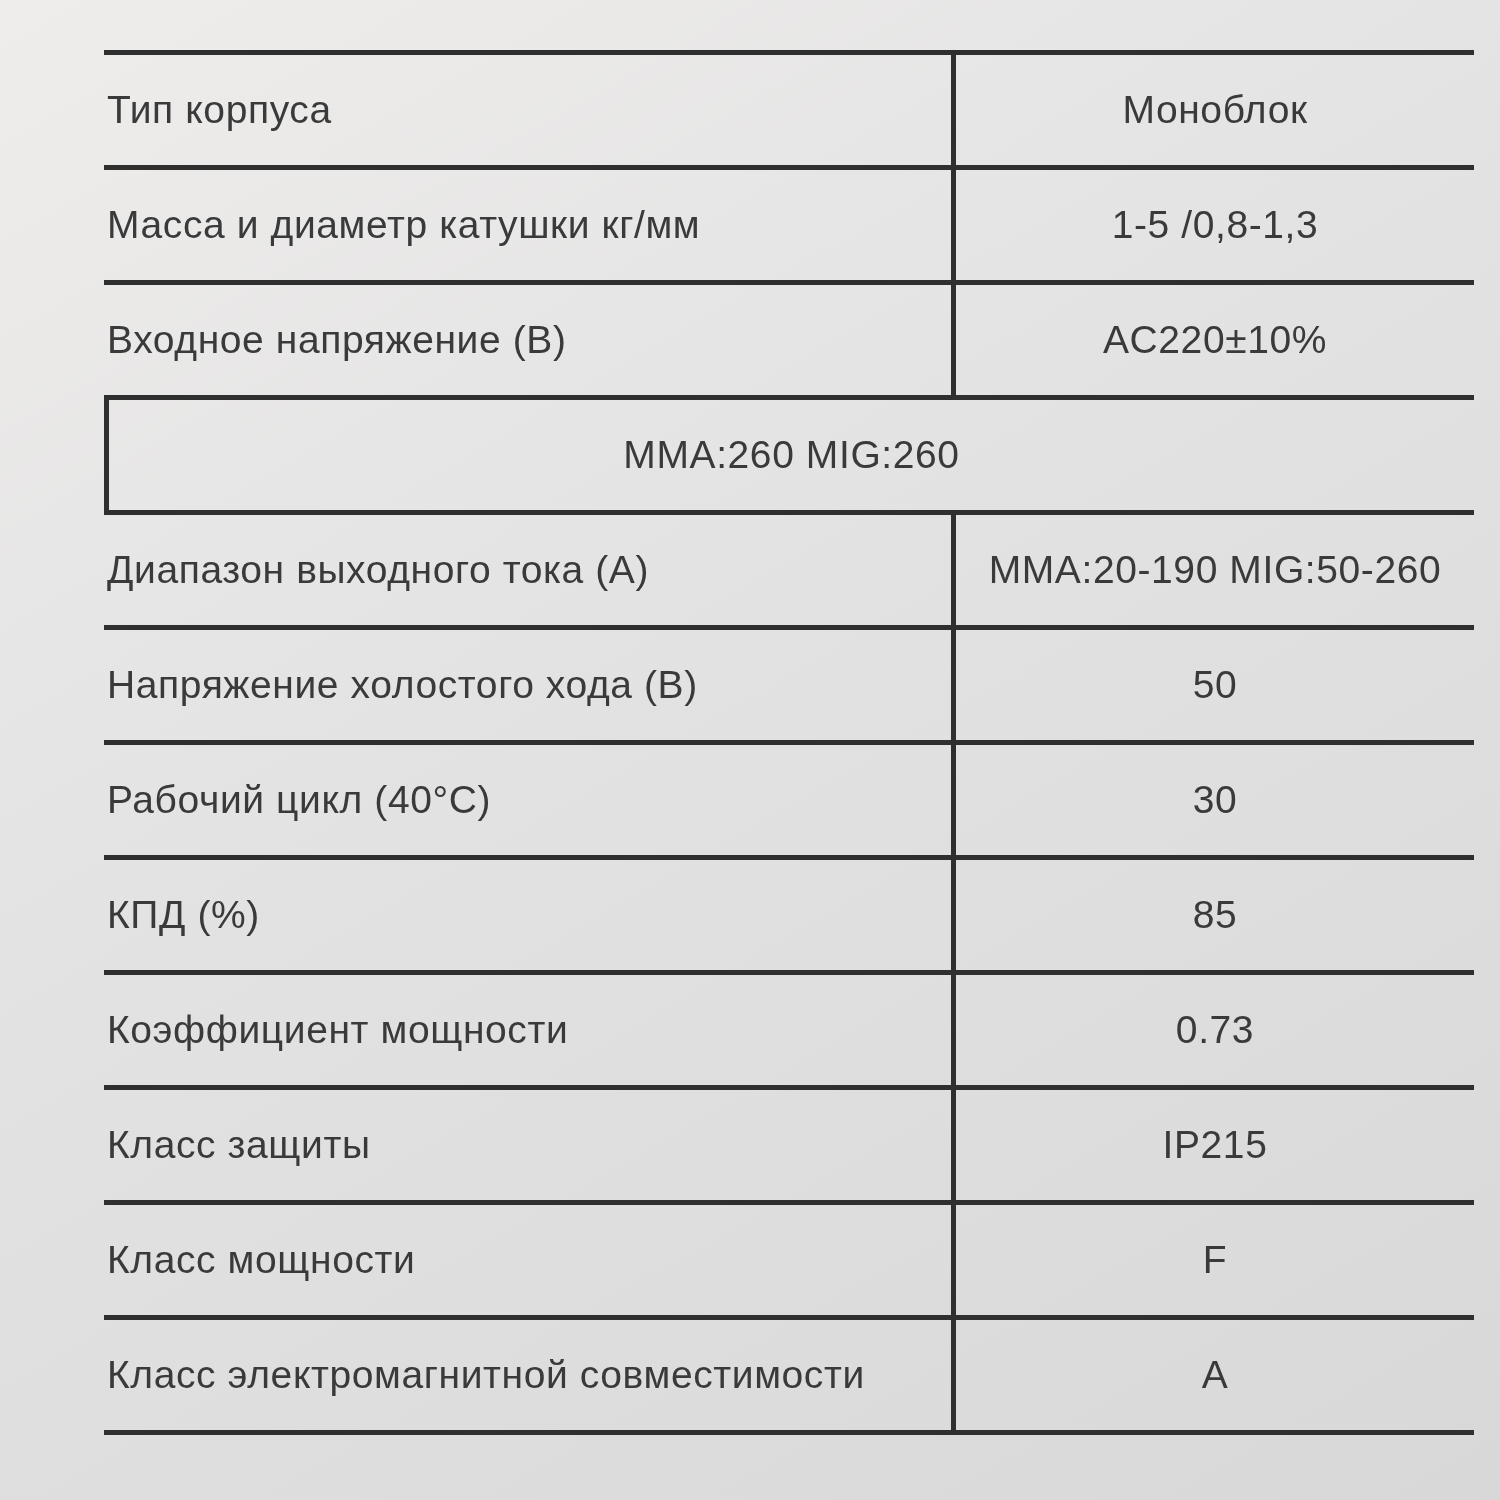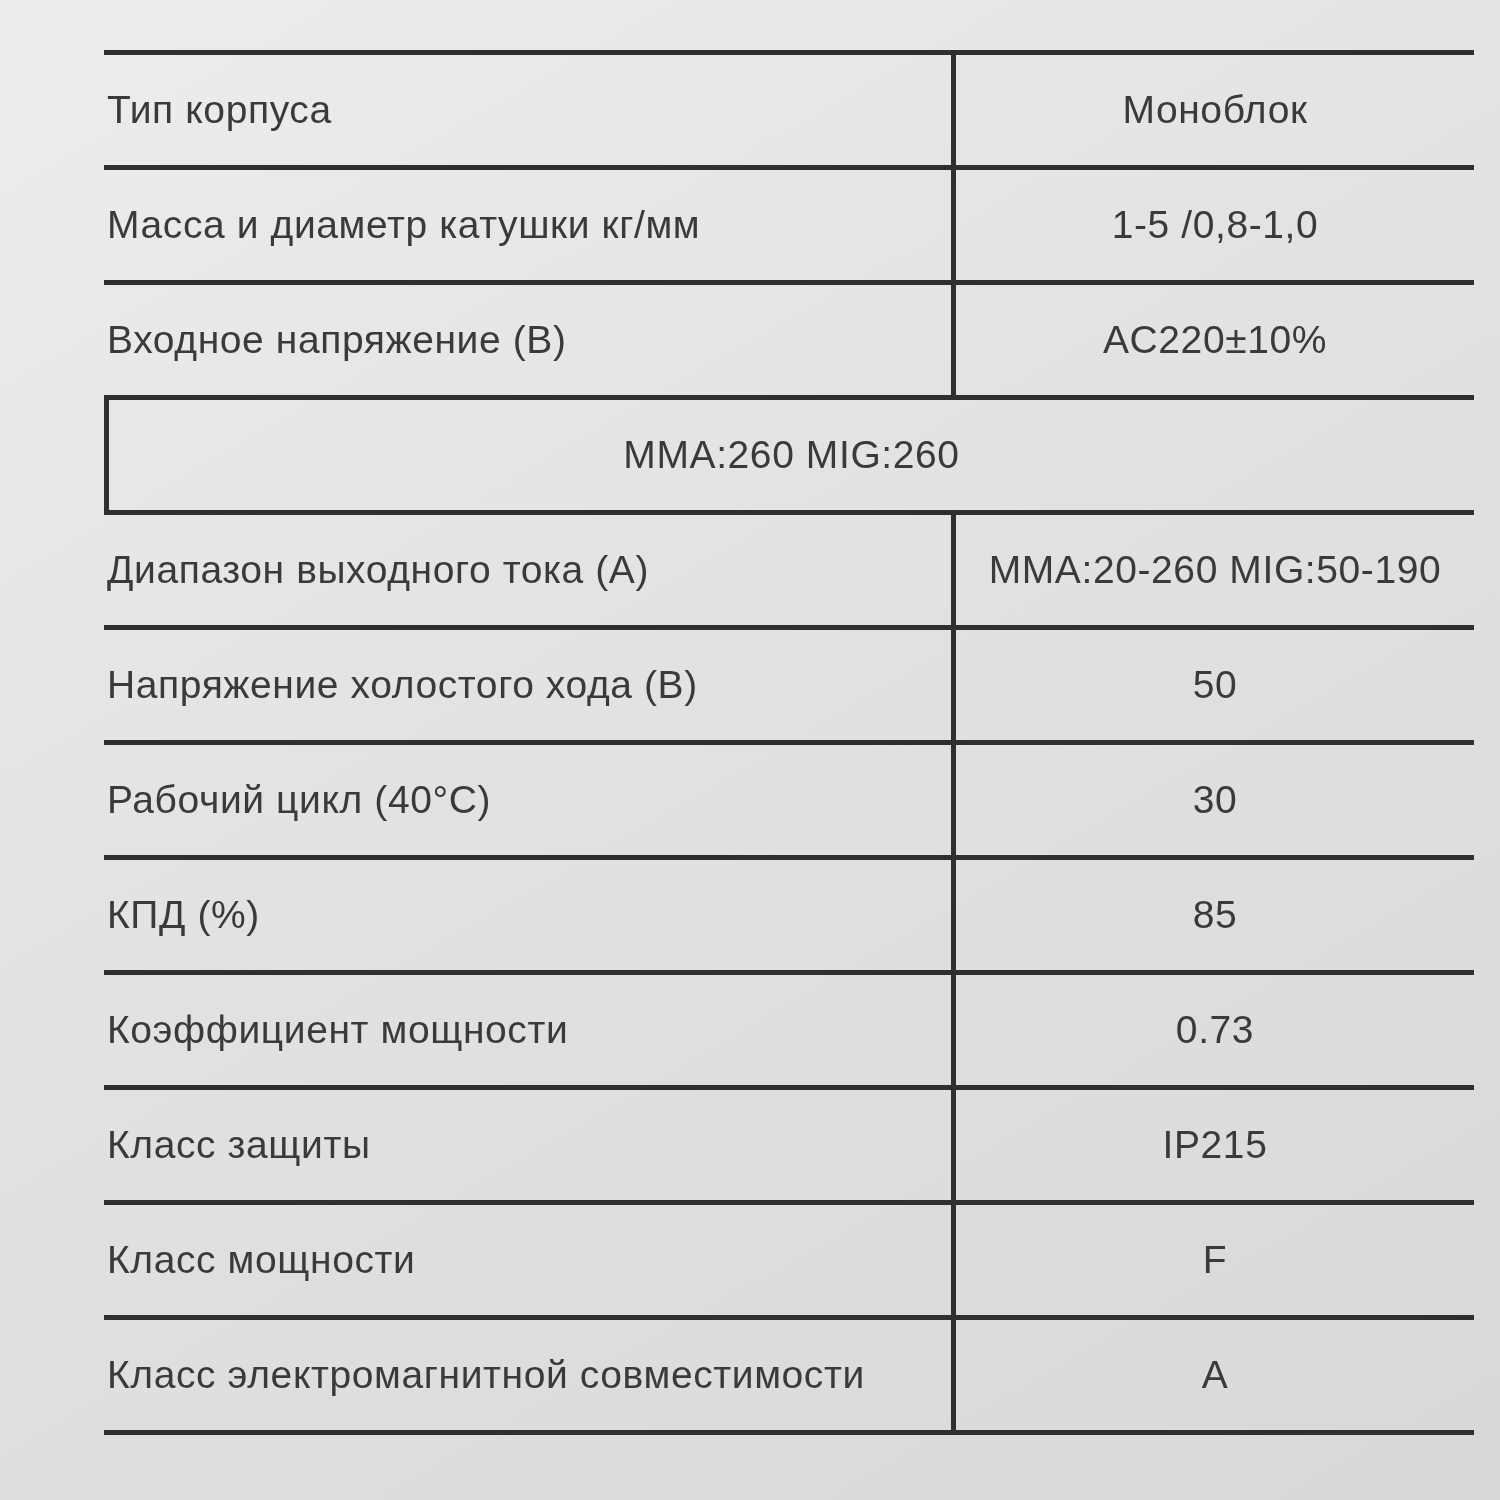--- a/index.html
+++ b/index.html
@@ -59,35 +59,35 @@
 
 <div class="spec-table">
 
     <div class="row">
       <div class="cell label">Тип корпуса</div>
       <div class="cell value">Моноблок</div>
     </div>
 
     <div class="row">
       <div class="cell label">Масса и диаметр катушки кг/мм</div>
-      <div class="cell value">1-5 /0,8-1,0</div>
+      <div class="cell value">1-5 /0,8-1,3</div>
     </div>
 
     <div class="row">
       <div class="cell label">Входное напряжение (В)</div>
       <div class="cell value">AC220±10%</div>
     </div>
 
     <div class="row">
       <div class="cell value">MMA:260 MIG:260</div>
     </div>
 
     <div class="row">
       <div class="cell label">Диапазон выходного тока (А)</div>
-      <div class="cell value">MMA:20-260 MIG:50-190</div>
+      <div class="cell value">MMA:20-190 MIG:50-260</div>
     </div>
 
     <div class="row">
       <div class="cell label">Напряжение холостого хода (В)</div>
       <div class="cell value">50</div>
     </div>
 
     <div class="row">
       <div class="cell label">Рабочий цикл (40°C)</div>
       <div class="cell value">30</div>

